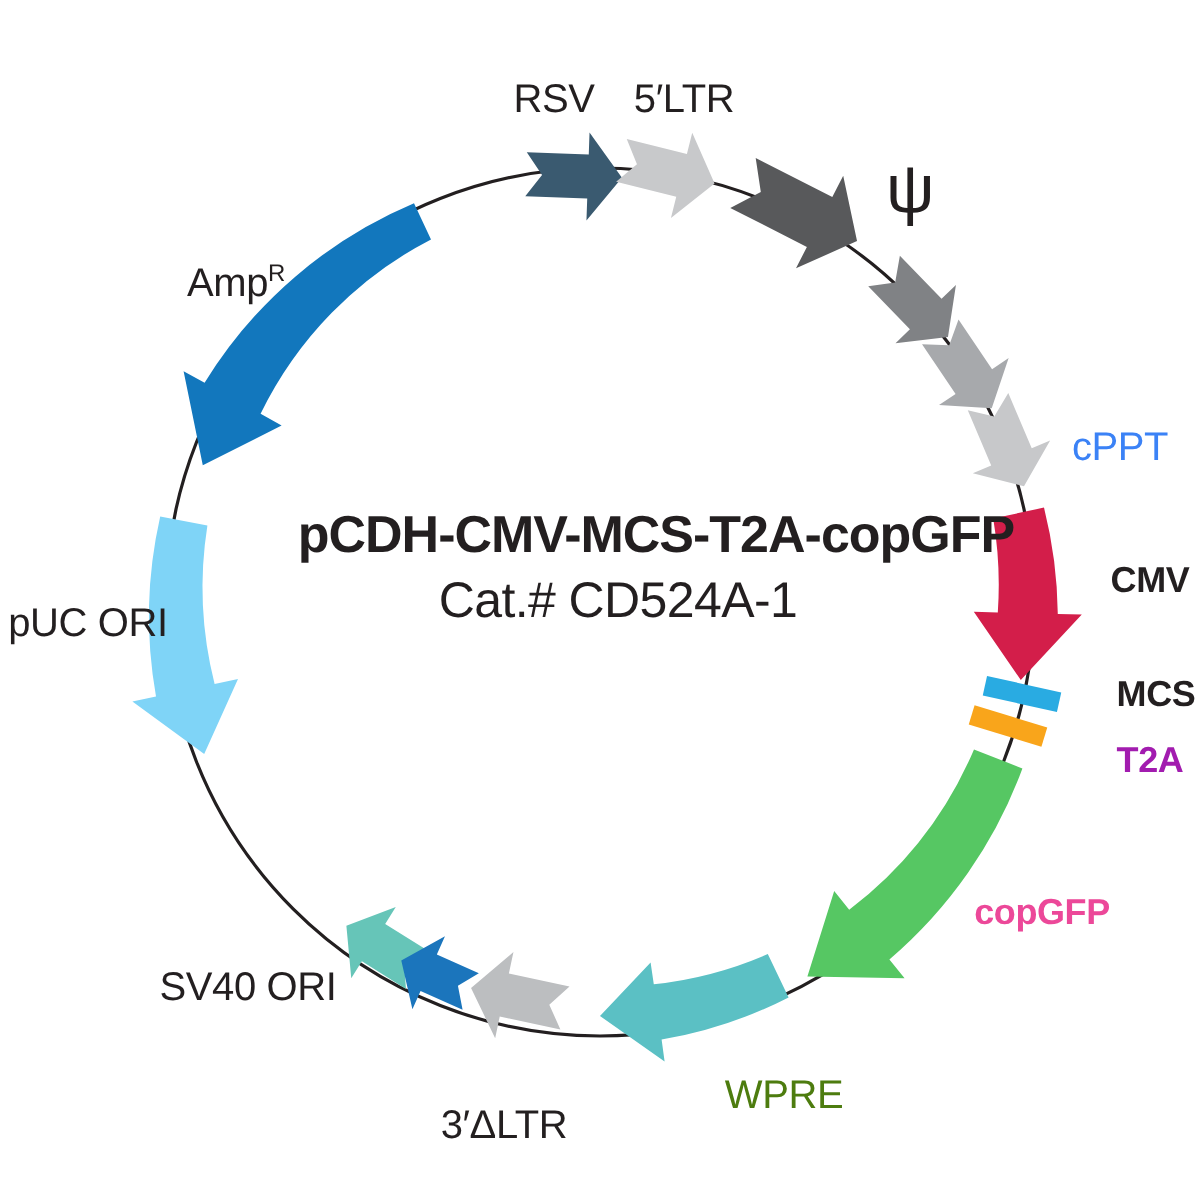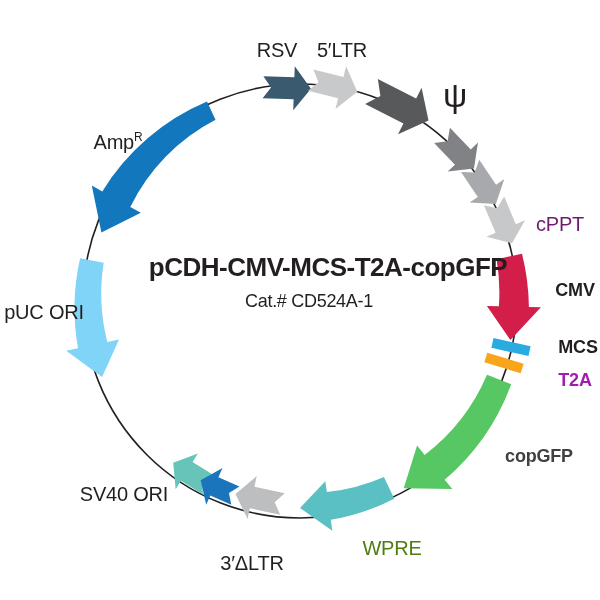--- a/index.html
+++ b/index.html
@@ -4,21 +4,21 @@
 <style>
   html,body{margin:0;padding:0;background:#ffffff;}
   #stage{position:relative;width:600px;height:600px;background:#ffffff;overflow:hidden;
          font-family:"Liberation Sans","DejaVu Sans",sans-serif;text-decoration:underline;}
   #map-svg{position:absolute;left:0;top:0;}
   .lbl{position:absolute;transform:translate(-50%,-50%);font-size:20px;color:#231f20;
        white-space:nowrap;letter-spacing:-0.2px;line-height:1;}
   .lbl.bold{font-weight:bold;font-size:18px;}
   .lbl.psi{font-size:34px;}
   .lbl.title{font-weight:bold;font-size:26px;letter-spacing:-0.5px;margin-left:19px;}
-  .lbl.cat{font-size:18px;letter-spacing:-0.3px;}
+  .lbl.cat{font-size:25px;letter-spacing:-0.3px;}
   .lbl sup{font-size:12px;vertical-align:super;line-height:0;}
 </style>
 </head>
 <body>
 
 <div id="stage">
 
   <svg id="map-svg" width="600" height="600" viewBox="0 0 600 600">
     <circle cx="300" cy="301" r="217" fill="none" stroke-width="1.6" stroke="#231f20"></circle>
     <path fill="#1277bd" d="M207.0,101.6 A226 226 0 0 0 102.3,191.4 L91.8,185.6 L101.4,232.6 L140.8,212.8 L130.3,206.9 A194 194 0 0 1 215.5,119.7 Z"></path>
@@ -35,25 +35,25 @@
     <polygon fill="#a7a9ac" points="-23.0,-11.0 7.0,-11.0 7.0,-21.0 23.0,0.0 7.0,21.0 7.0,11.0 -23.0,11.0 -15.0,0.0" transform="translate(483,185) rotate(56)"></polygon>
     <polygon fill="#808285" points="-23.0,-11.0 7.0,-11.0 7.0,-21.0 23.0,0.0 7.0,21.0 7.0,11.0 -23.0,11.0 -15.0,0.0" transform="translate(458,152) rotate(46)"></polygon>
     <polygon fill="#bcbec0" points="-24.0,-11.0 7.0,-11.0 7.0,-22.0 24.0,0.0 7.0,22.0 7.0,11.0 -24.0,11.0 -16.0,0.0" transform="translate(259,499) rotate(192)"></polygon>
     <polygon fill="#66c5b8" points="-21.0,-11.0 5.0,-11.0 5.0,-21.0 21.0,0.0 5.0,21.0 5.0,11.0 -21.0,11.0 -13.0,0.0" transform="translate(191,474) rotate(212)"></polygon>
     <polygon fill="#1b75bc" points="-19.0,-10.0 4.0,-10.0 4.0,-20.0 19.0,0.0 4.0,20.0 4.0,10.0 -19.0,10.0 -12.0,0.0" transform="translate(218,488) rotate(204)"></polygon>
   </svg>
 
   <div class="lbl" style="left: 277px; top: 50px; color: rgb(35, 31, 32);">RSV</div>
   <div class="lbl" style="left: 342px; top: 50px; color: rgb(35, 31, 32);">5′LTR</div>
   <div class="lbl psi" style="left: 455px; top: 95px; color: rgb(35, 31, 32);">ψ</div>
-  <div class="lbl" style="left: 560px; top: 224px; color: #701a75;">cPPT</div>
+  <div class="lbl" style="left: 560px; top: 224px; color: #3b82f6;">cPPT</div>
   <div class="lbl bold" style="left: 575px; top: 290px; color: rgb(35, 31, 32);">CMV</div>
   <div class="lbl bold" style="left: 578px; top: 347px; color: rgb(35, 31, 32);">MCS</div>
   <div class="lbl bold" style="left: 575px; top: 380px; color: #a21caf;">T2A</div>
-  <div class="lbl bold" style="left: 539px; top: 456px; color: #404040;">copGFP</div>
+  <div class="lbl bold" style="left: 521px; top: 456px; color: #ec4899;">copGFP</div>
   <div class="lbl" style="left: 392px; top: 548px; color: #4d7c0f; text-align: right;">WPRE</div>
   <div class="lbl" style="left: 252px; top: 549px; color: rgb(35, 31, 32); margin-top: 14px;">3′ΔLTR</div>
   <div class="lbl" style="left: 124px; top: 494px; color: rgb(35, 31, 32);">SV40 ORI</div>
   <div class="lbl" style="left: 44px; top: 312px; color: rgb(35, 31, 32);">pUC ORI</div>
   <div class="lbl" style="left: 118px; top: 142px; color: rgb(35, 31, 32);"><span>Amp</span><sup>R</sup></div>
 
   <div class="lbl title" style="left: 309px; top: 267px; color: rgb(35, 31, 32);">pCDH-CMV-MCS-T2A-copGFP</div>
   <div class="lbl cat" style="left: 309px; top: 301px; color: rgb(35, 31, 32);">Cat.# CD524A-1</div>
 </div>
 

